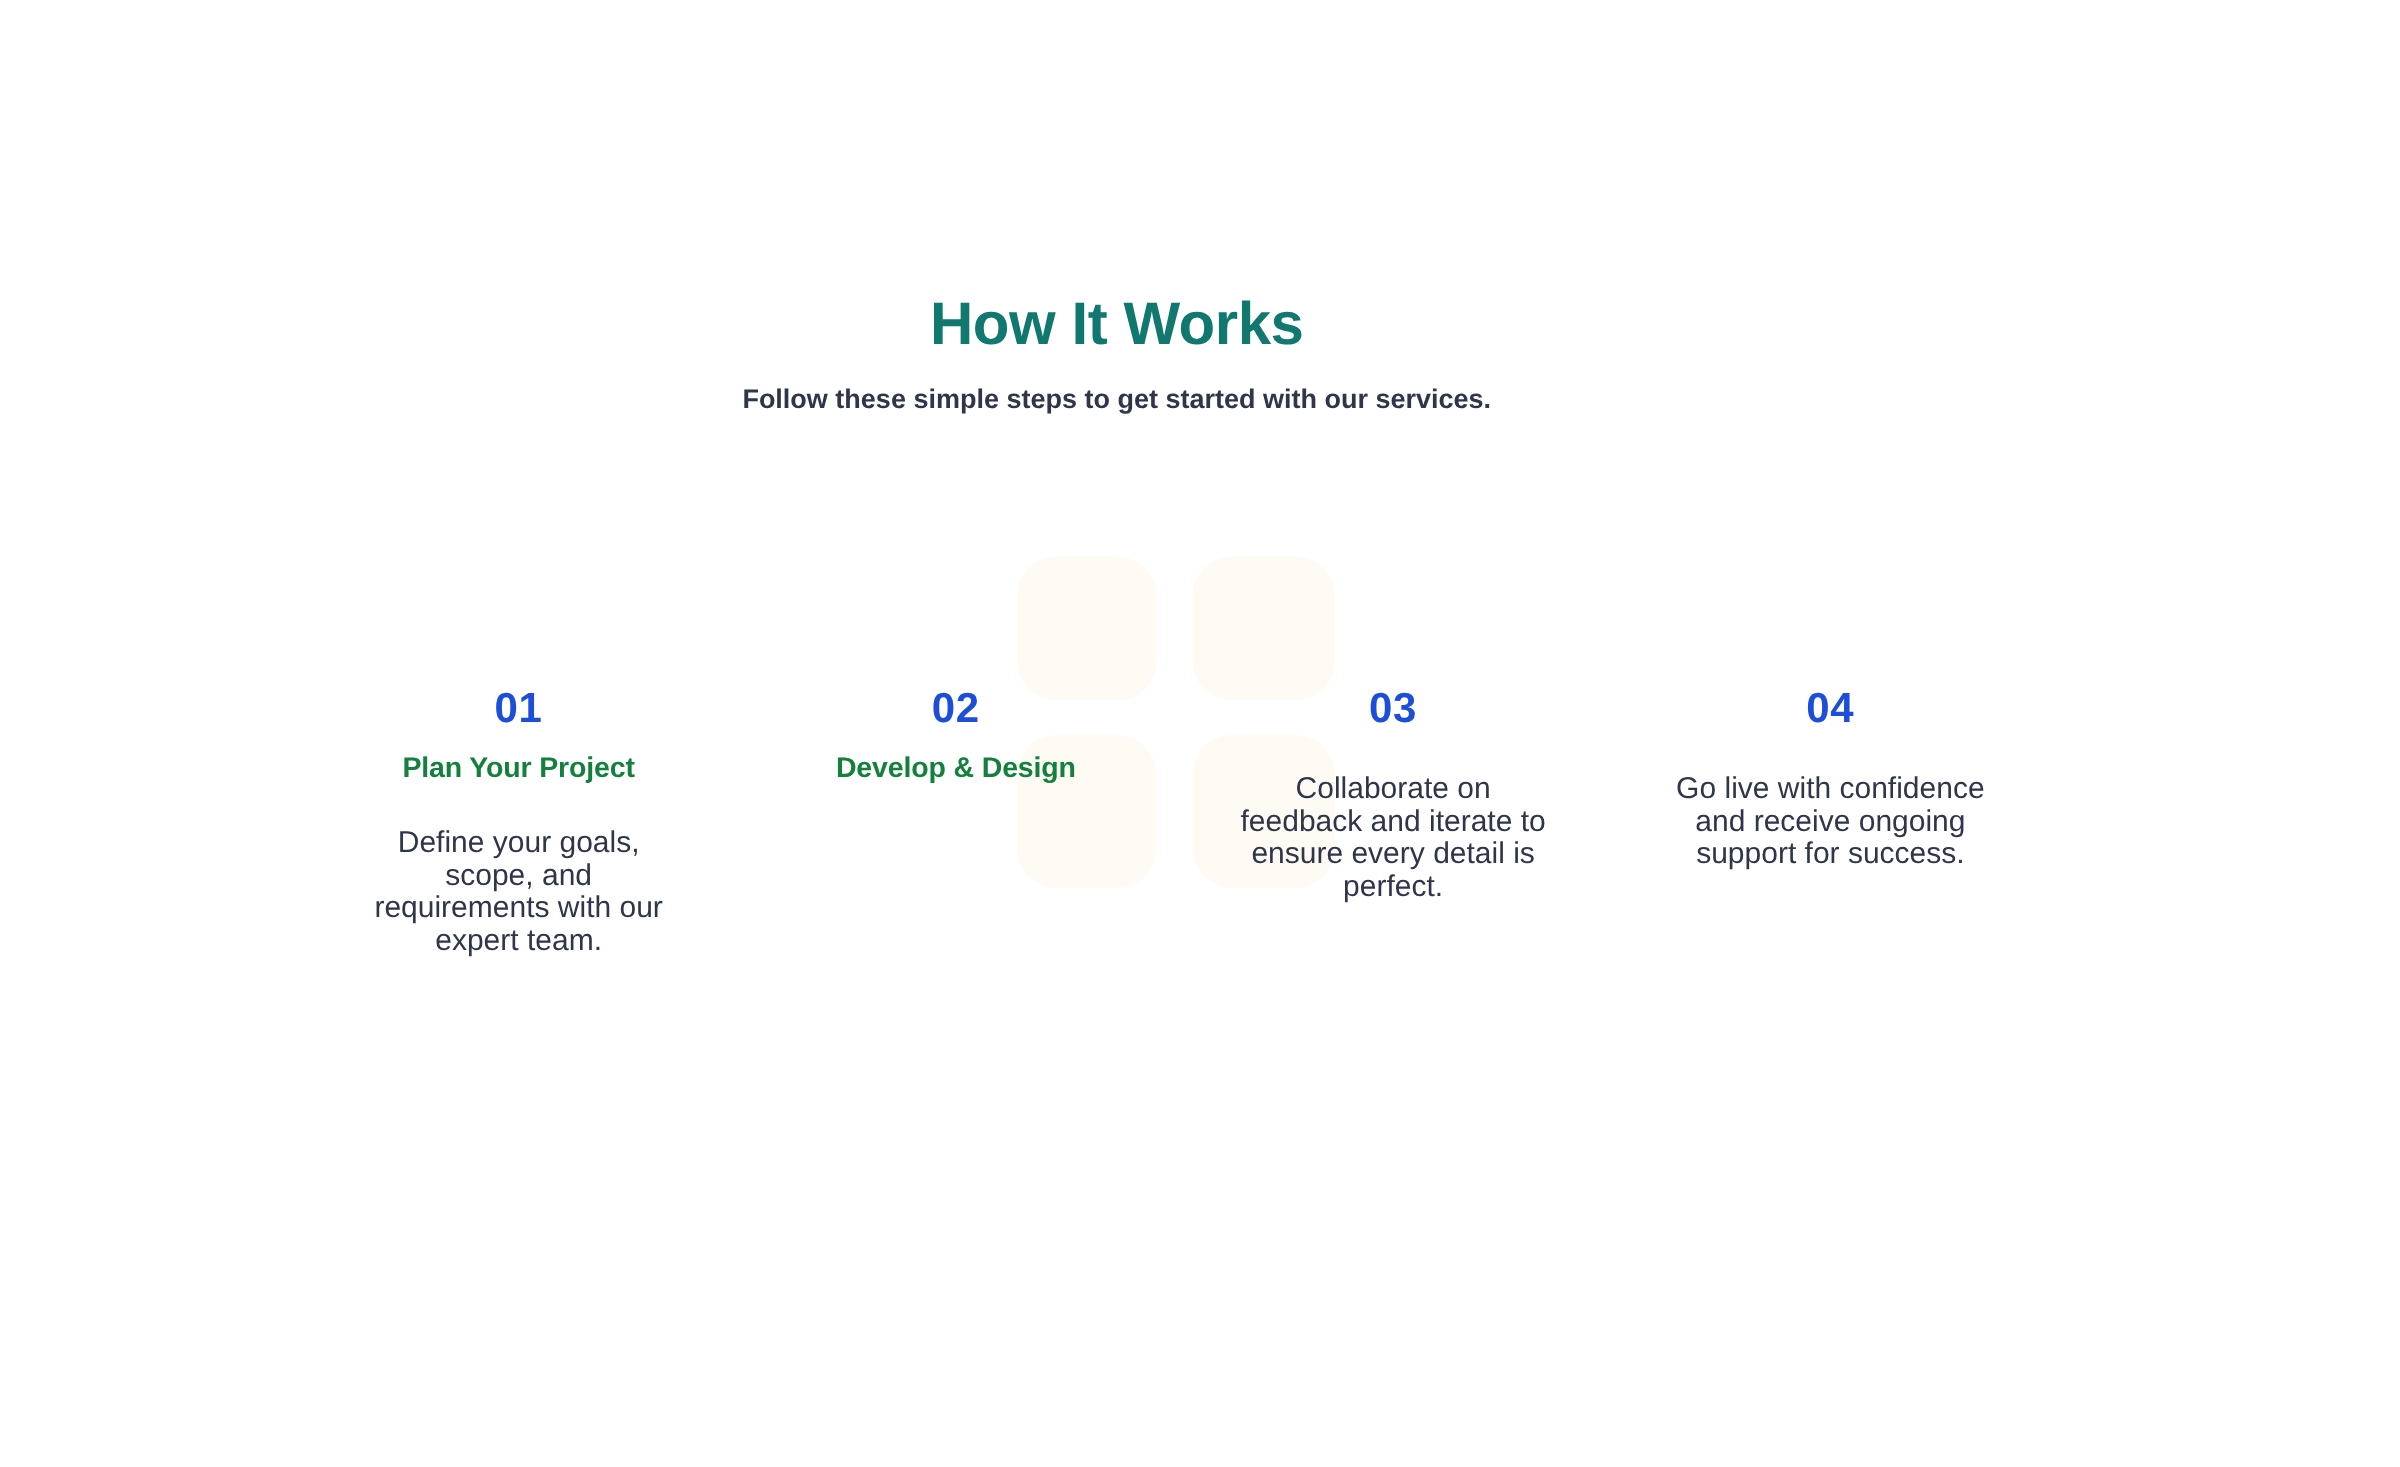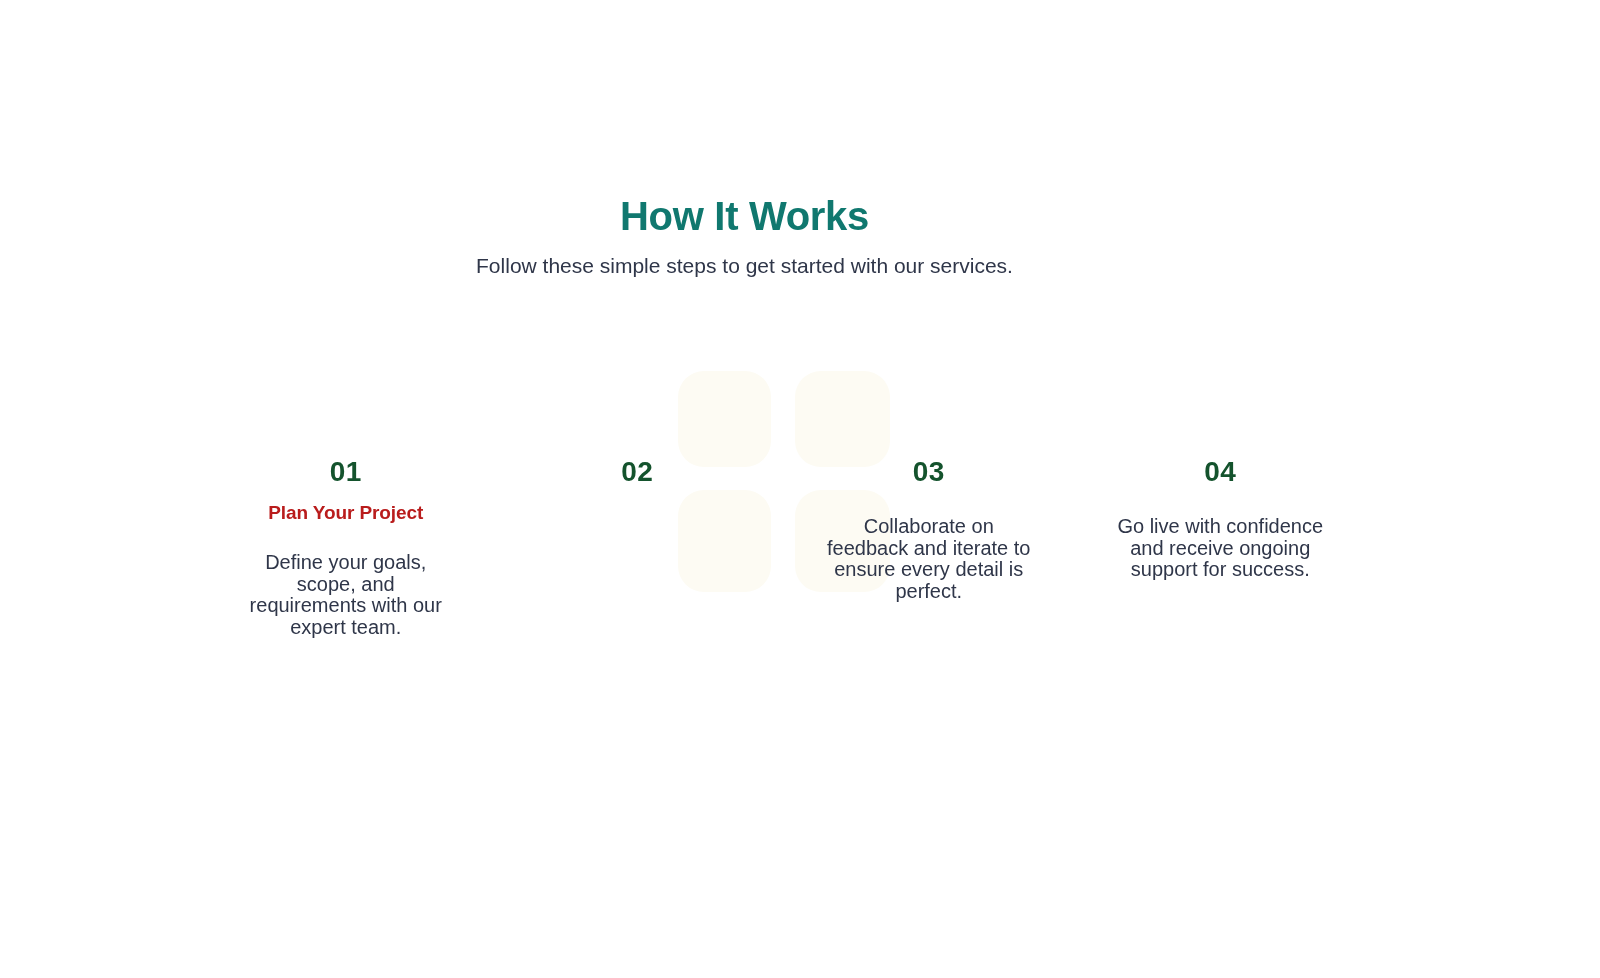--- a/index.html
+++ b/index.html
@@ -55,23 +55,23 @@
   .section-title {
     margin-top: 192px;
     font-size: 40px;
     line-height: 48px;
     font-weight: 700;
     letter-spacing: -0.3px;
     color: #10786f;
   }
   .section-subtitle {
     margin-top: 14px;
-    font-size: 21px;
+    font-size: 18px;
     line-height: 24px;
-    font-weight: 400;
+    font-weight: 700;
     color: #2f3649;
   }
 
   
   .steps-row {
     position: absolute;
     left: 200px;
     top: 455px;
     width: 1166px;
     display: flex;
@@ -80,29 +80,29 @@
   .step-card {
     flex: 1 1 0;
     text-align: center;
     padding: 0 8px;
   }
   .step-number {
     font-size: 28px;
     line-height: 34px;
     font-weight: 700;
     letter-spacing: 0.5px;
-    color: #14532d;
+    color: #1d4ed8;
   }
   .step-title {
     margin-top: 11px;
     font-size: 19px;
     line-height: 25px;
     font-weight: 700;
     letter-spacing: -0.1px;
-    color: #b91c1c;
+    color: #15803d;
   }
   .step-desc {
     margin-top: 27px;
     font-size: 20px;
     line-height: 21.5px;
     font-weight: 400;
     color: #2f3649;
     max-width: 215px;
     margin-left: auto;
     margin-right: auto;
@@ -128,20 +128,21 @@
   <div class="steps-row">
 
     <div class="step-card">
       <div class="step-number">01</div>
       <div class="step-title">Plan Your Project</div>
       <div class="step-desc">Define your goals, scope, and requirements with our expert team.</div>
     </div>
 
     <div class="step-card">
       <div class="step-number">02</div>
+      <div class="step-title">Develop &amp; Design</div>
     </div>
 
     <div class="step-card">
       <div class="step-number">03</div>
       <div class="step-desc">Collaborate on feedback and iterate to ensure every detail is perfect.</div>
     </div>
 
     <div class="step-card">
       <div class="step-number">04</div>
       <div class="step-desc">Go live with confidence and receive ongoing support for success.</div>

